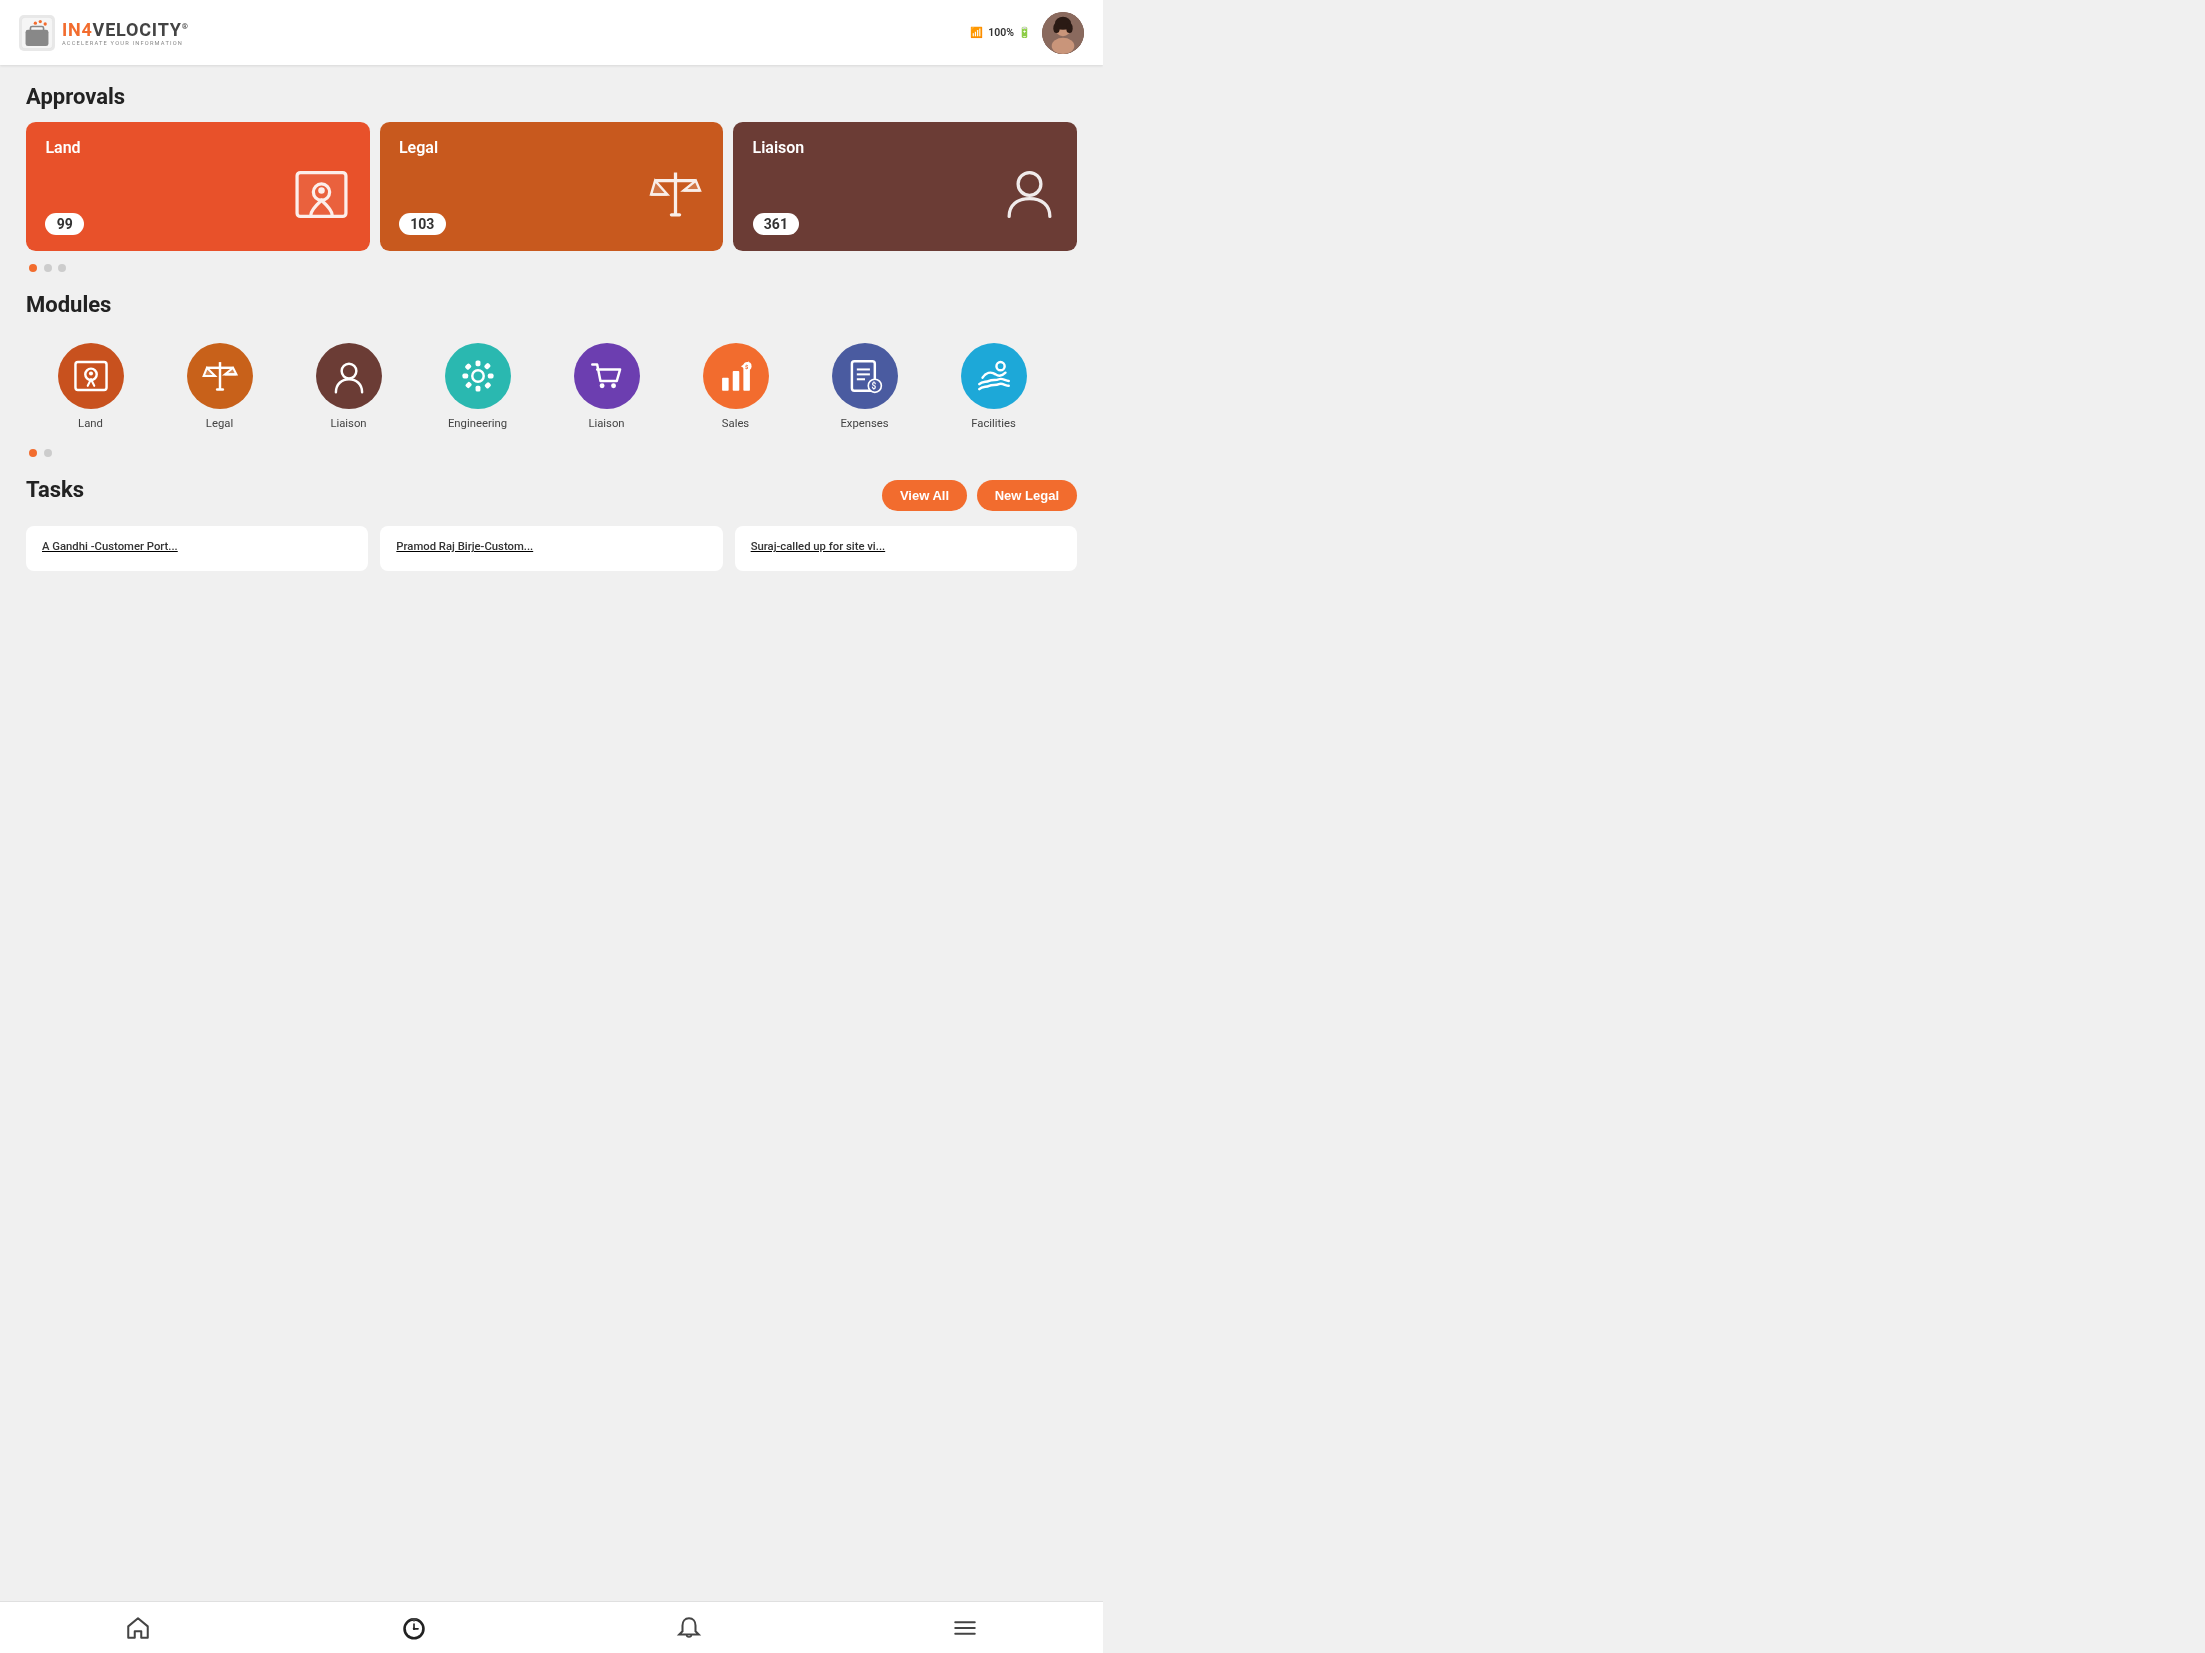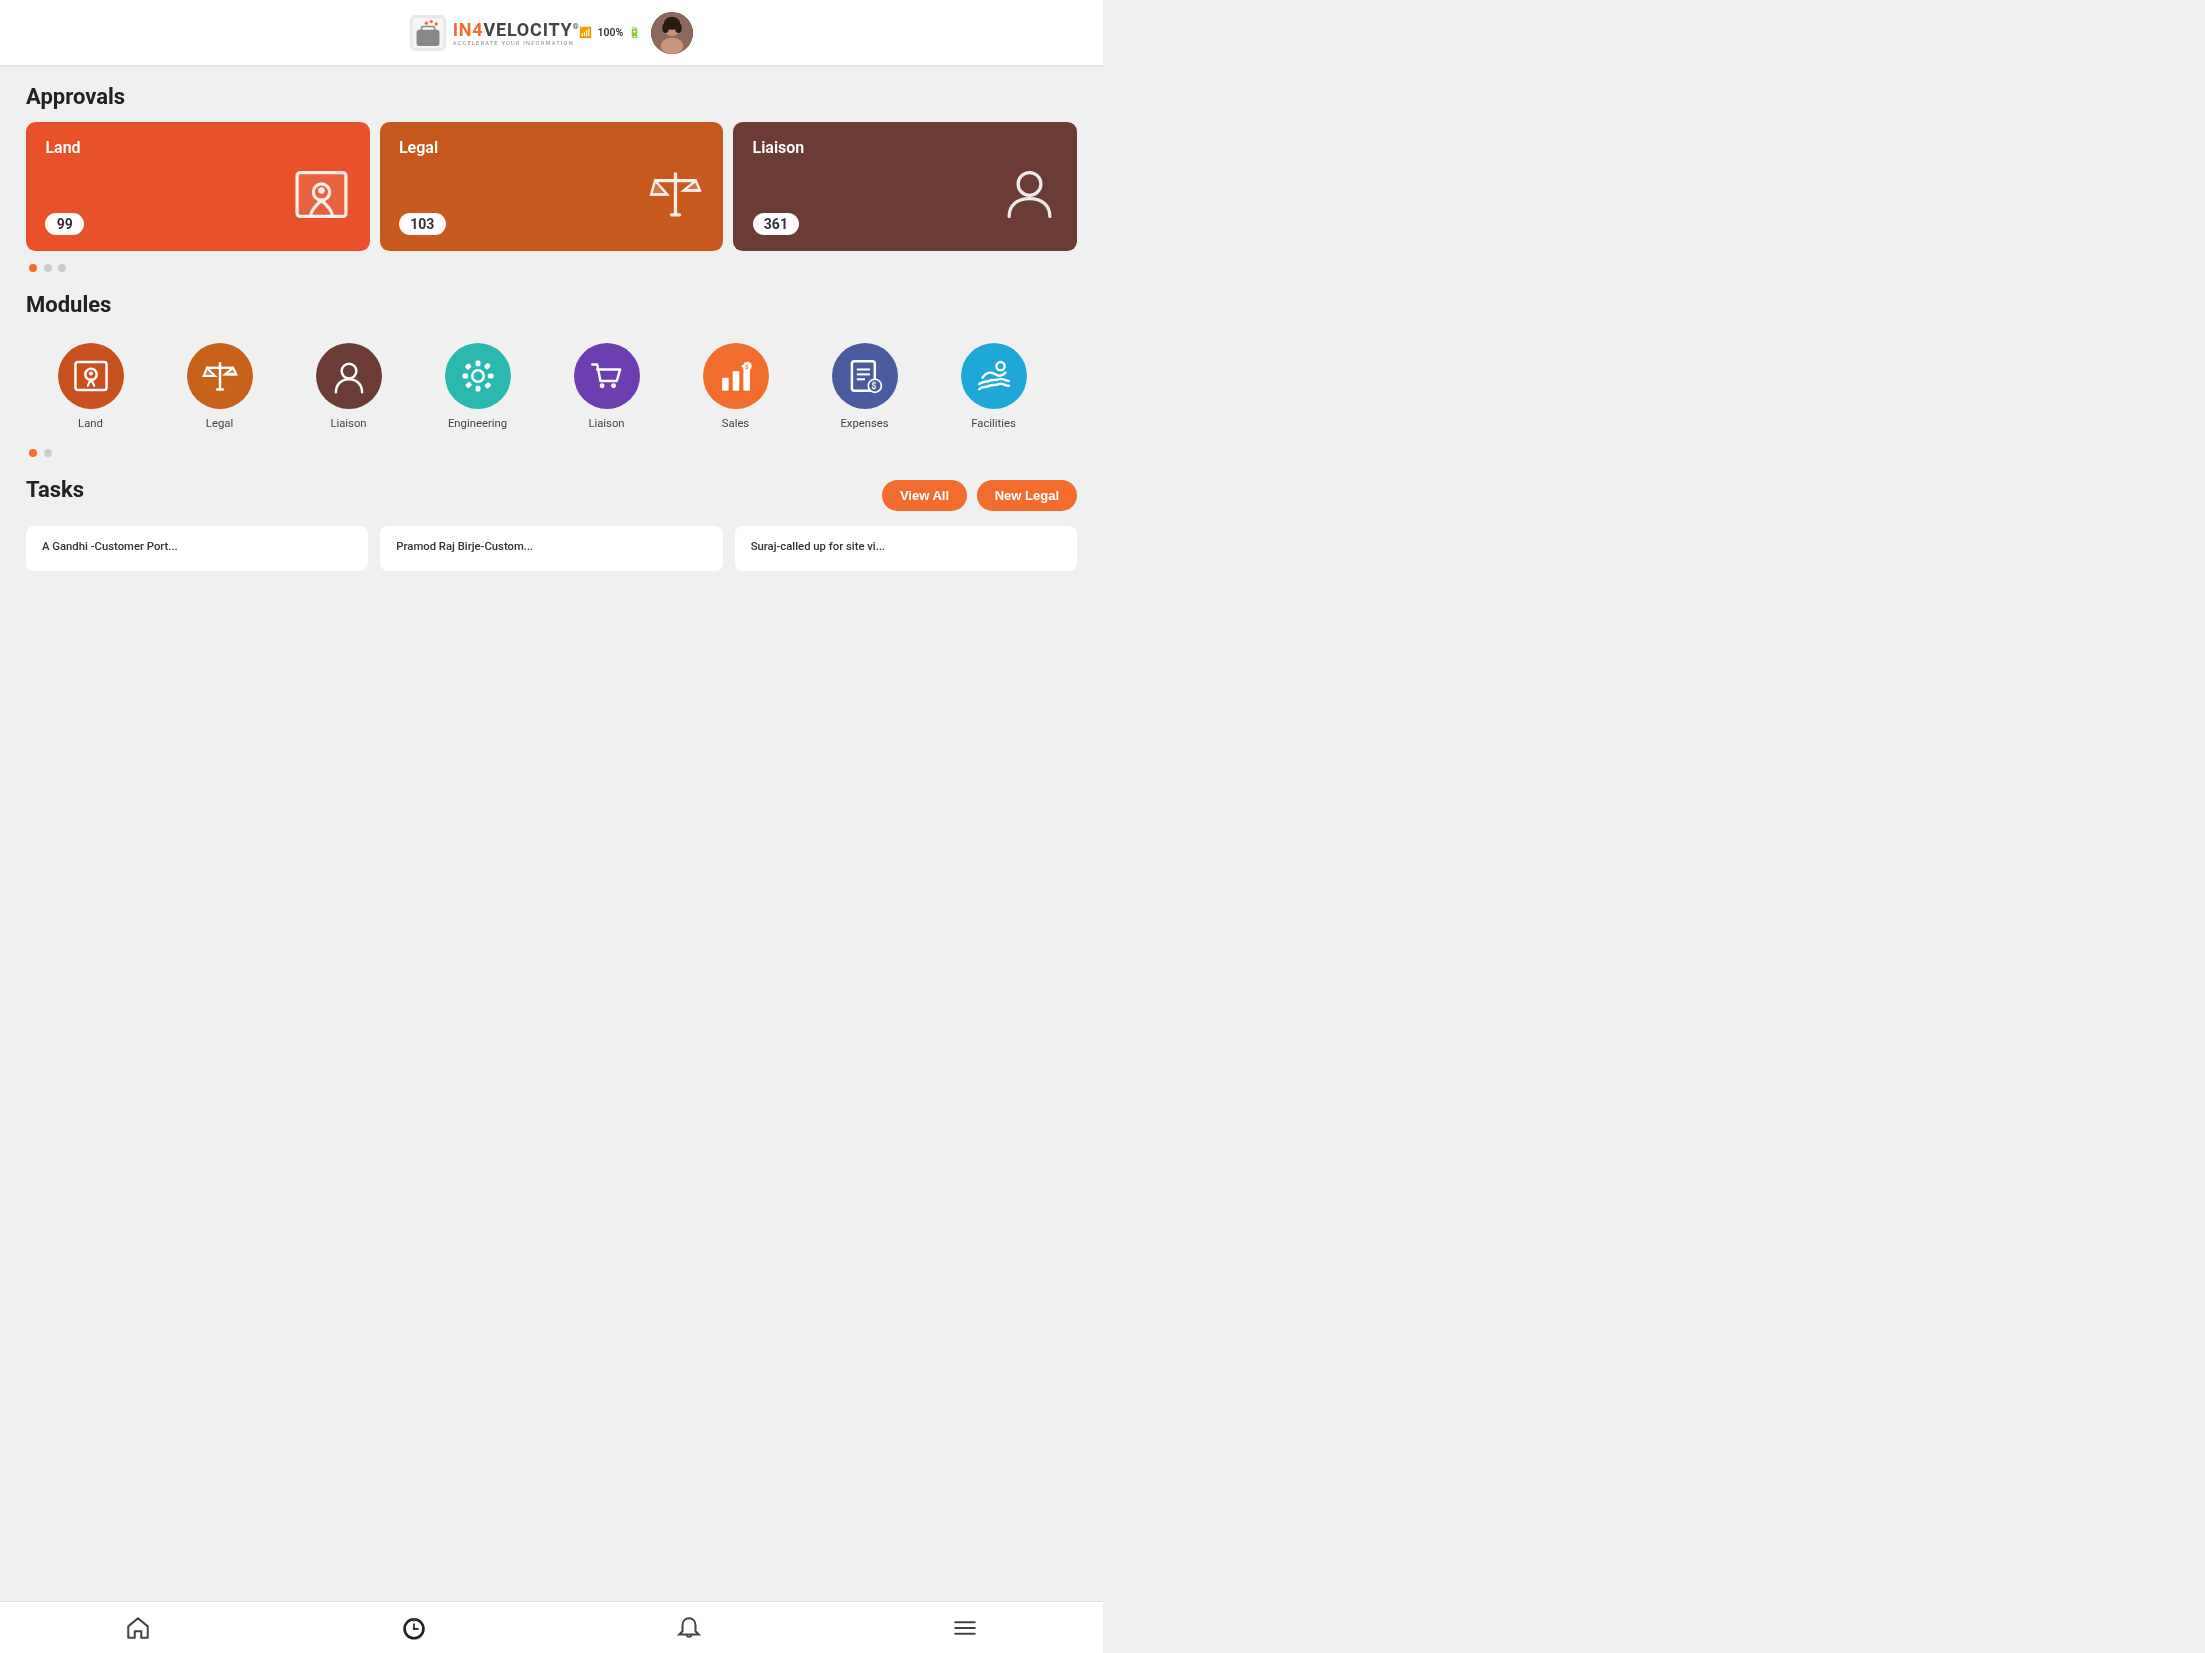--- a/index.html
+++ b/index.html
@@ -11,21 +11,21 @@
       overflow: hidden;
       position: relative;
     }
 
     
     .top-bar {
       background: #ffffff;
       height: 65px;
       display: flex;
       align-items: center;
-      justify-content: center;
+      justify-content: space-between;
       padding: 0 19.4px;
       box-shadow: 0 0.8px 2.4px rgba(0,0,0,0.1);
     }
     .logo-area {
       display: flex;
       align-items: center;
       gap: 6.5px;
     }
     .logo-text {
       display: flex;
@@ -206,20 +206,21 @@
       border: none;
       border-radius: 19.4px;
       padding: 8px 18px;
       font-size: 13px;
       font-weight: 600;
       cursor: pointer;
     }
     .tasks-row {
       display: flex;
       gap: 12px;
+      text-decoration: underline;
     }
     .task-card {
       flex: 1;
       background: white;
       border-radius: 8px;
       padding: 14.5px 16px;
       font-size: 11.3px;
       font-weight: 500;
       color: #333;
       min-height: 45px;

